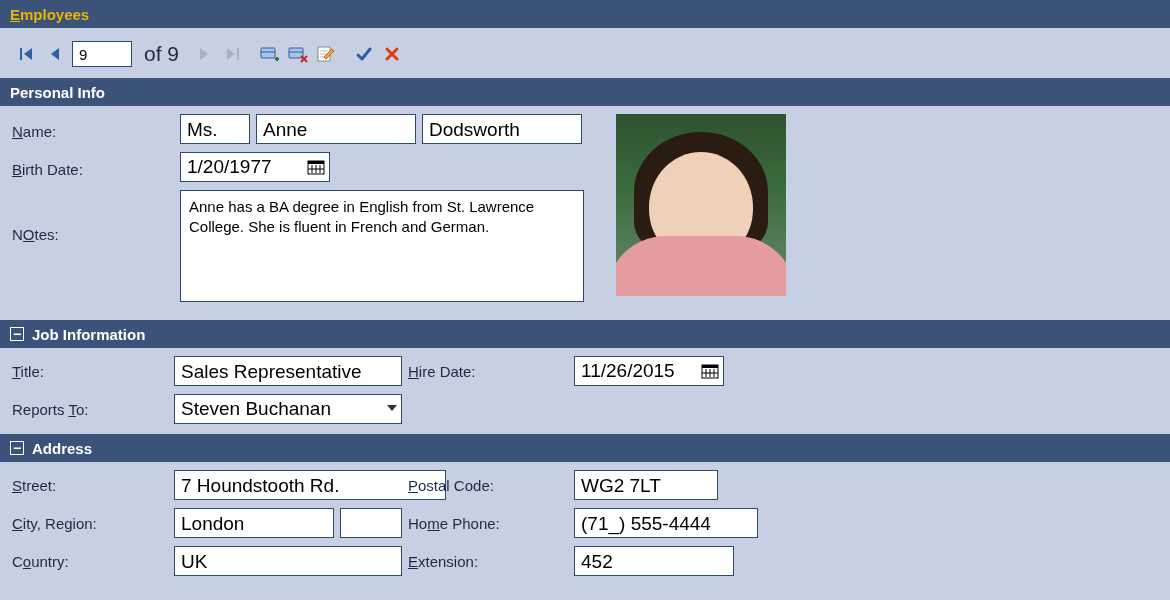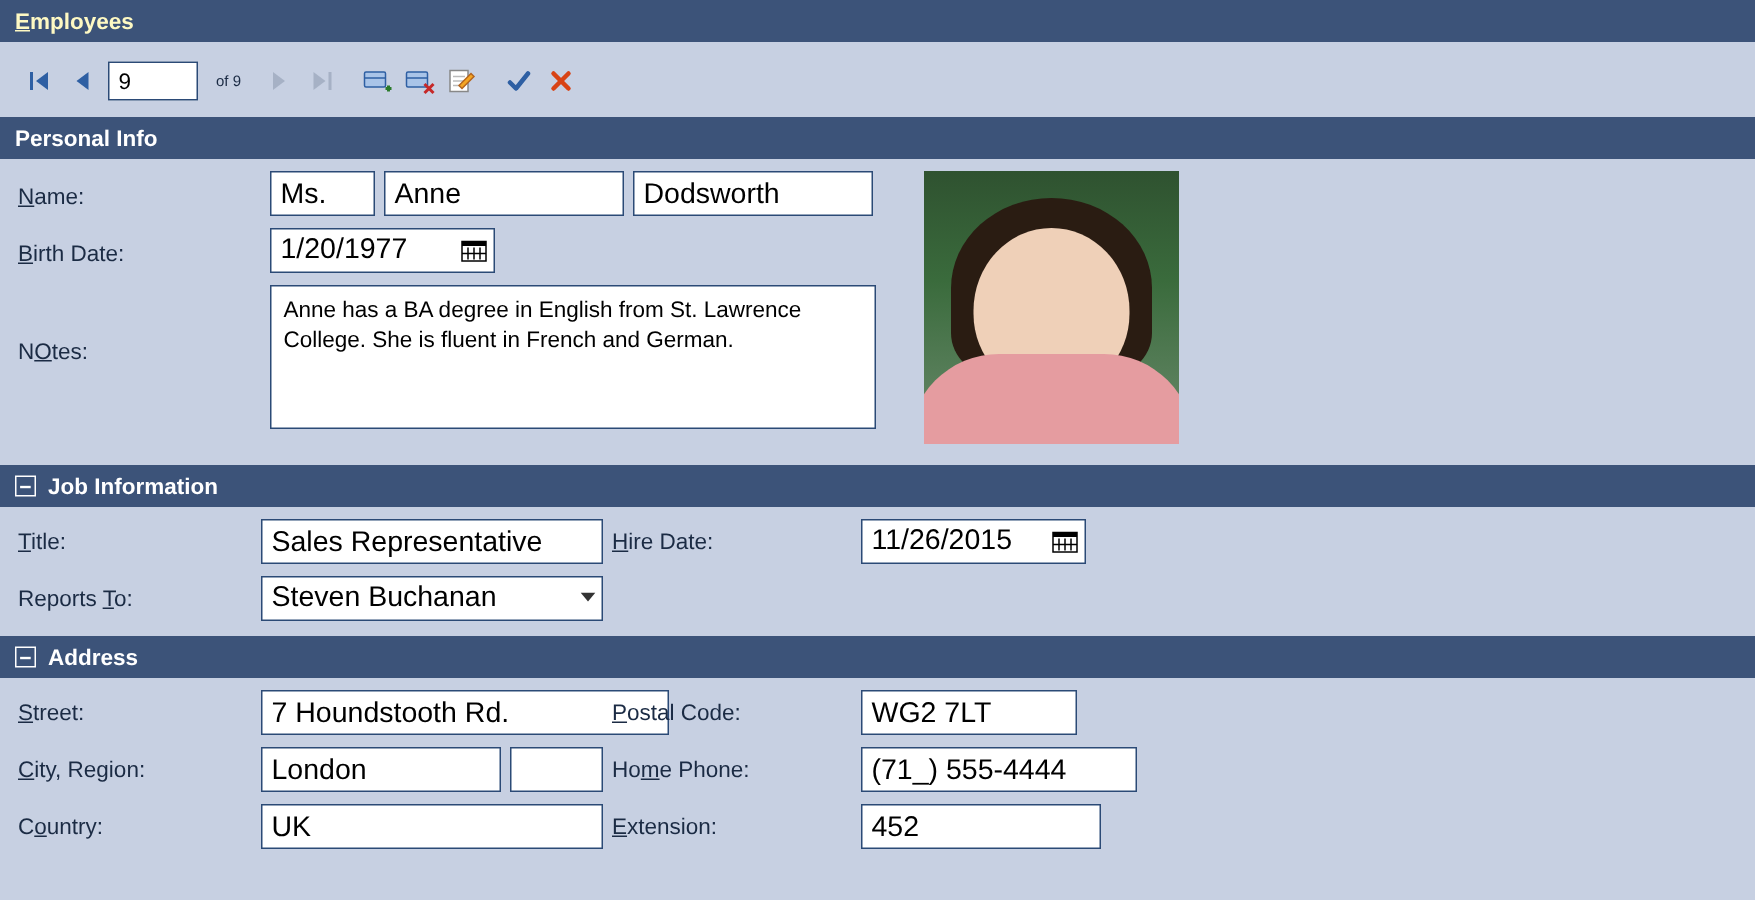--- a/index.html
+++ b/index.html
@@ -7,21 +7,21 @@
     font-family: "Segoe UI", Tahoma, sans-serif;
     font-size: 15px;
     background: #c7d0e2;
     width: 1170px;
     height: 600px;
     color: #000;
     overflow: hidden;
   }
   .header-bar {
     background: #3c5379;
-    color: #fef9c3;
+    color: #eab308;
     font-weight: bold;
     padding: 4px 10px;
     font-size: 15px;
     height: 28px;
     display: flex;
     align-items: center;
   }
   .ul { text-decoration: underline; }
   .navigator {
     background: #c7d0e2;
@@ -44,21 +44,21 @@
     width: 60px;
     height: 26px;
     border: 1px solid #2b4a76;
     background: #fff;
     padding: 0 6px;
     font-size: 15px;
   }
   .of-label {
     margin: 0 8px 0 6px;
     color: #1b2b44;
-    font-size: 10px;
+    font-size: 21px;
   }
   .section-bar {
     background: #3c5379;
     color: #fff;
     font-weight: bold;
     padding: 4px 10px;
     font-size: 15px;
     height: 28px;
     display: flex;
     align-items: center;
@@ -98,21 +98,21 @@
     padding: 4px 6px;
     font-size: 19px;
     height: 30px;
   }
   .textarea {
     border: 1px solid #2b4a76;
     background: #fff;
     padding: 6px 8px;
     font-size: 15px;
     width: 404px;
-    height: 96px;
+    height: 112px;
     line-height: 1.3;
   }
   .w-title { width: 70px; }
   .w-first { width: 160px; }
   .w-last  { width: 160px; }
   .w-date  { width: 150px; display: flex; align-items: center; justify-content: space-between; padding-right: 4px; }
   .w-jobtitle { width: 228px; }
   .w-reports { width: 228px; display: flex; align-items: center; justify-content: space-between; padding-right: 4px; }
   .w-street { width: 272px; }
   .w-city { width: 160px; }

